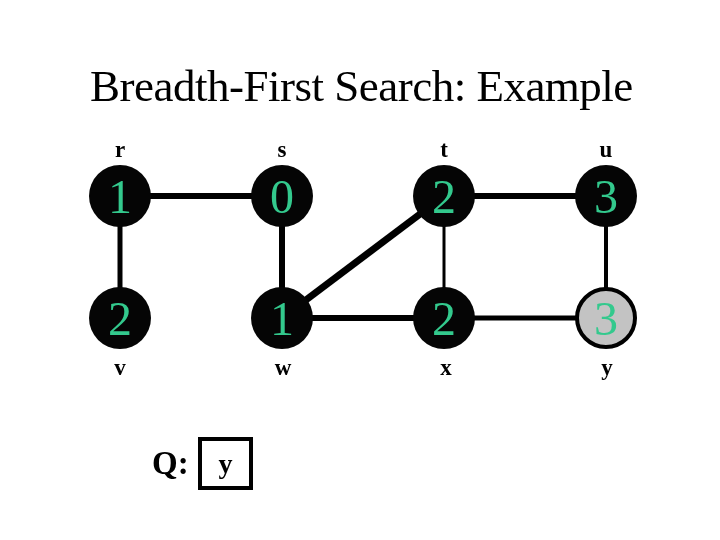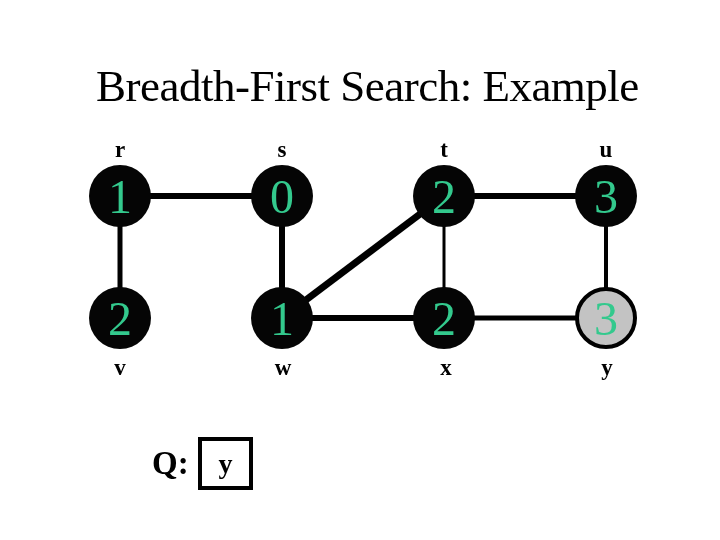--- a/index.html
+++ b/index.html
@@ -1,20 +1,20 @@
 <!DOCTYPE html>
 <html><head>
 <meta charset="utf-8">
 <style>
   html,body{margin:0;padding:0;}
   body{width:720px;height:540px;background:#ffffff;overflow:hidden;
        font-family:"Liberation Serif","DejaVu Serif",serif;}
   .slide{position:relative;width:720px;height:540px;background:#ffffff;}
 
-  .title{position:absolute;left:96px;top:62px;margin:0;
+  .title{position:absolute;left:90px;top:62px;margin:0;
          font-size:45px;font-weight:normal;color:#000;letter-spacing:-0.5px;
          white-space:nowrap;line-height:1.1;}
 
   .graph{position:absolute;left:0;top:0;width:720px;height:540px;}
   #edges-layer{position:absolute;left:0;top:0;width:720px;height:540px;}
 
   .node{position:absolute;width:62px;height:62px;border-radius:50%;
         background:#050505;display:flex;align-items:center;justify-content:center;
         box-sizing:border-box;}
   .node .value{font-size:48px;line-height:1;color:#33c98d;

